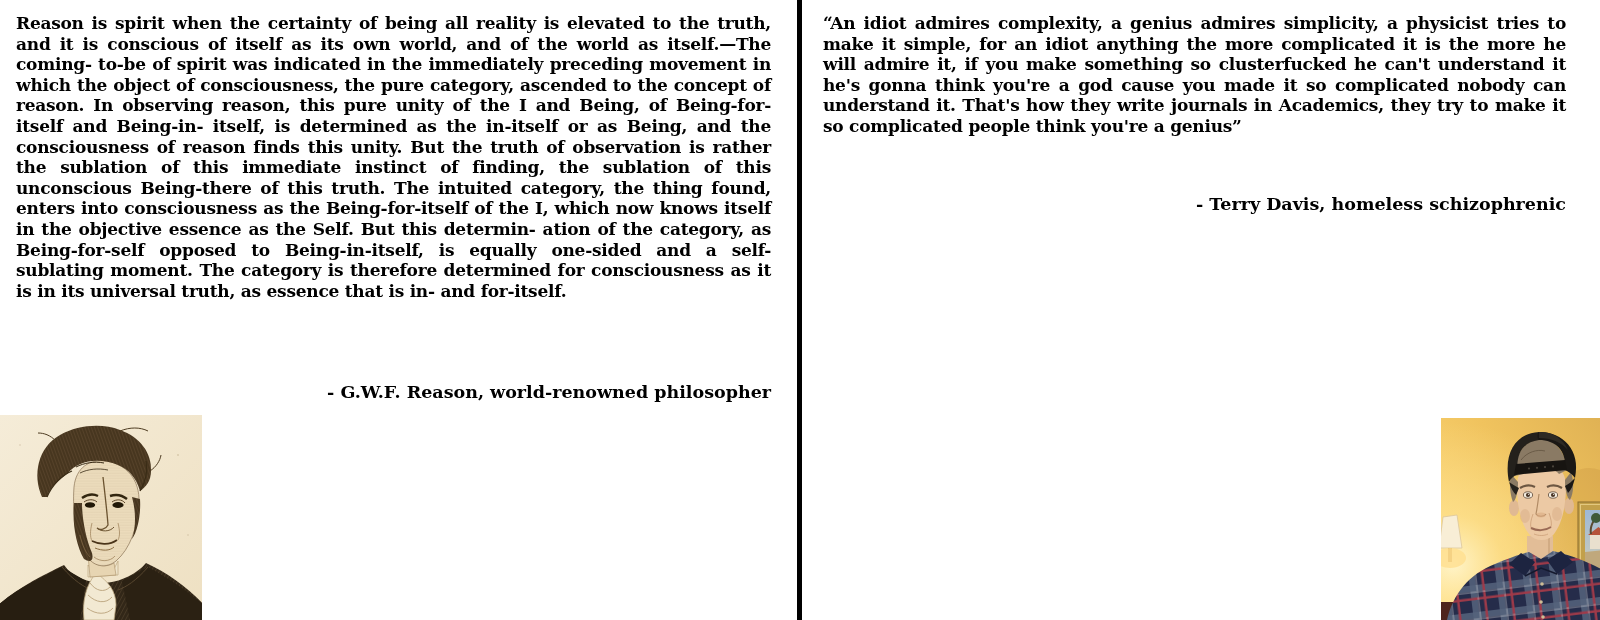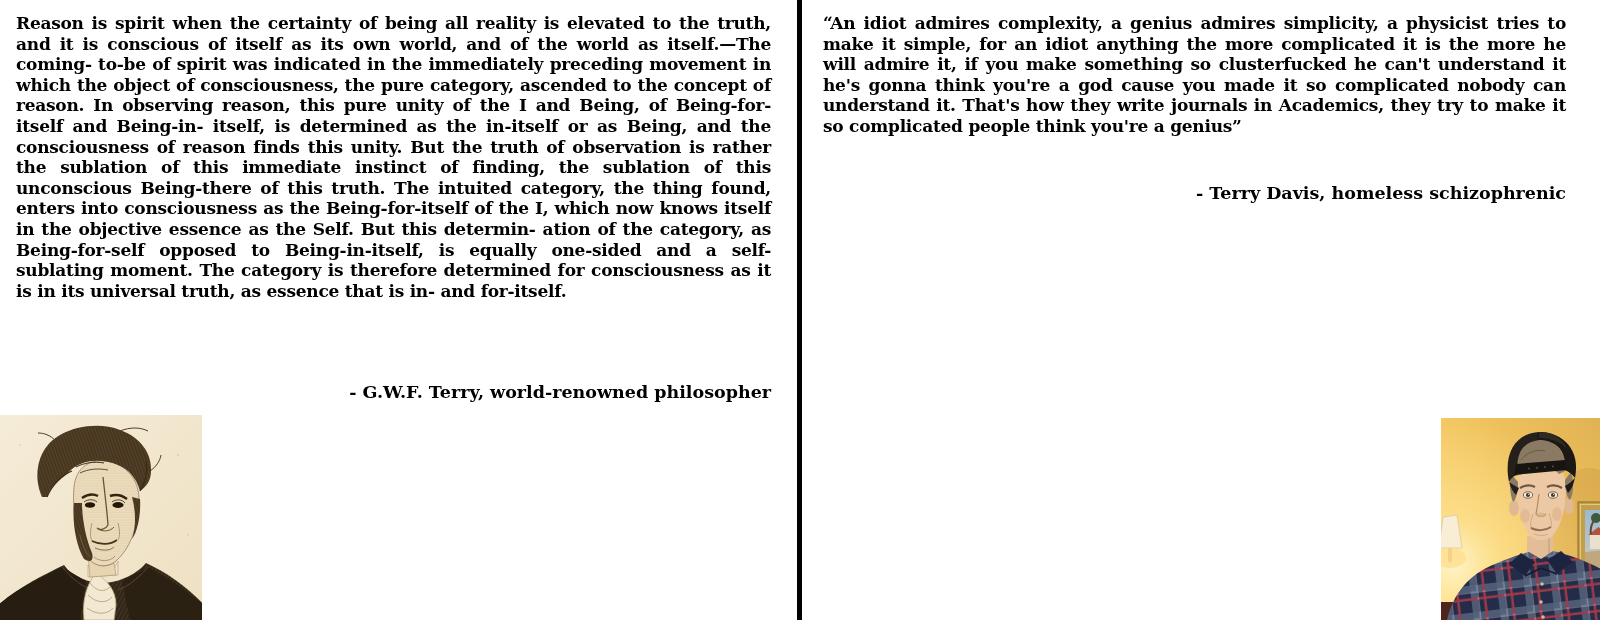--- a/index.html
+++ b/index.html
@@ -35,34 +35,34 @@
   .panel.right .quote { left: 21px; width: 743px; }
   .attribution {
     position: absolute;
     margin: 0;
     font-weight: 700;
     font-size: 17.5px;
     color: #000000;
     text-align: right;
   }
   .panel.left  .attribution { left: 16px; width: 755px; top: 382px; }
-  .panel.right .attribution { left: 21px; width: 743px; top: 183px; }
+  .panel.right .attribution { left: 21px; width: 743px; top: 194px; }
   .portrait { position: absolute; line-height: 0; }
   .portrait.hegel { left: 0; top: 415px; width: 202px; height: 205px; }
   .portrait.terry { right: 0; top: 418px; width: 201px; height: 202px; }
   .portrait svg { display: block; }
 </style>
 </head>
 <body>
 
 <div class="canvas">
 
   <section class="panel left">
     <p class="quote">Reason is spirit when the certainty of being all reality is elevated to the truth, and it is conscious of itself as its own world, and of the world as itself.—The coming- to-be of spirit was indicated in the immediately preceding movement in which the object of consciousness, the pure category, ascended to the concept of reason. In observing reason, this pure unity of the I and Being, of Being-for-itself and Being-in- itself, is determined as the in-itself or as Being, and the consciousness of reason finds this unity. But the truth of observation is rather the sublation of this immediate instinct of finding, the sublation of this unconscious Being-there of this truth. The intuited category, the thing found, enters into consciousness as the Being-for-itself of the I, which now knows itself in the objective essence as the Self. But this determin- ation of the category, as Being-for-self opposed to Being-in-itself, is equally one-sided and a self-sublating moment. The category is therefore determined for consciousness as it is in its universal truth, as essence that is in- and for-itself.</p>
-    <p class="attribution">- G.W.F. Terry, world-renowned philosopher</p>
+    <p class="attribution">- G.W.F. Reason, world-renowned philosopher</p>
 
     <div class="portrait hegel">
       <svg width="202" height="205" viewBox="0 0 202 205" xmlns="http://www.w3.org/2000/svg">
         <defs>
           <linearGradient id="paper" x1="0" y1="0" x2="1" y2="1">
             <stop offset="0" stop-color="#f5ecd8"></stop>
             <stop offset="1" stop-color="#eee0c2"></stop>
           </linearGradient>
           <pattern id="coatHatch" width="3.5" height="3.5" patternUnits="userSpaceOnUse" patternTransform="rotate(28)">
             <rect width="3.5" height="3.5" fill="#322718"></rect>

